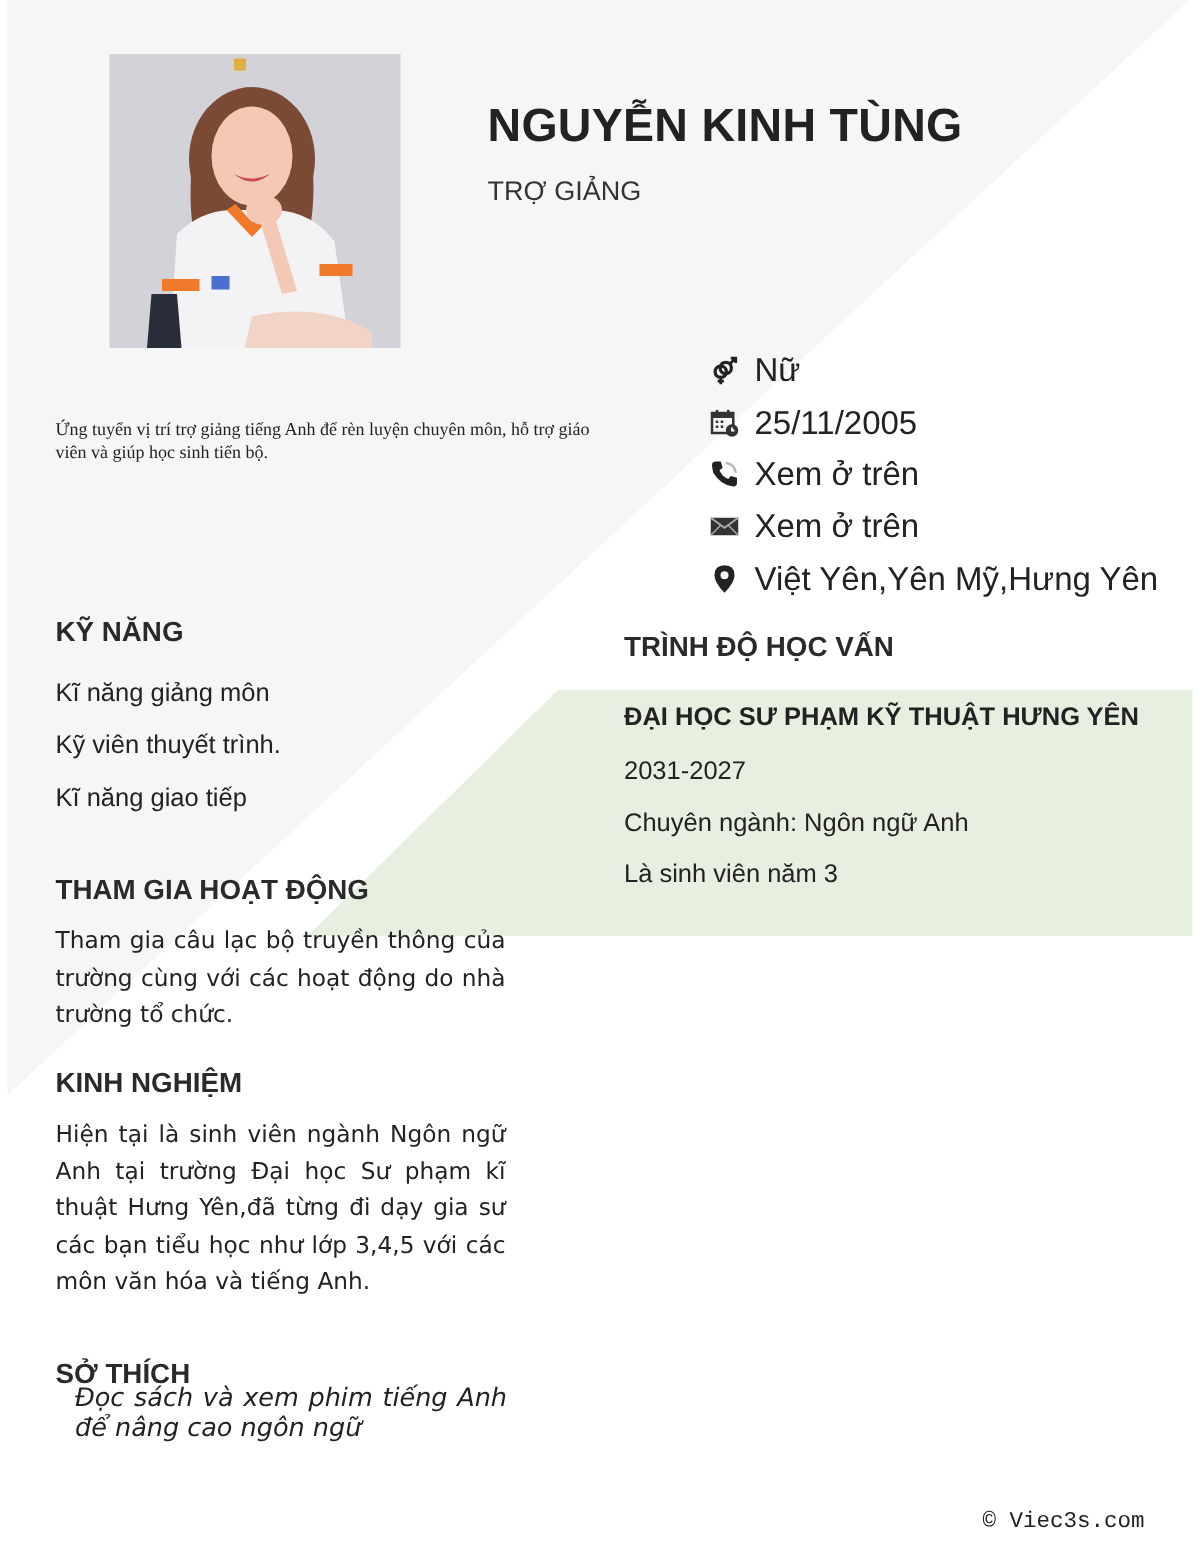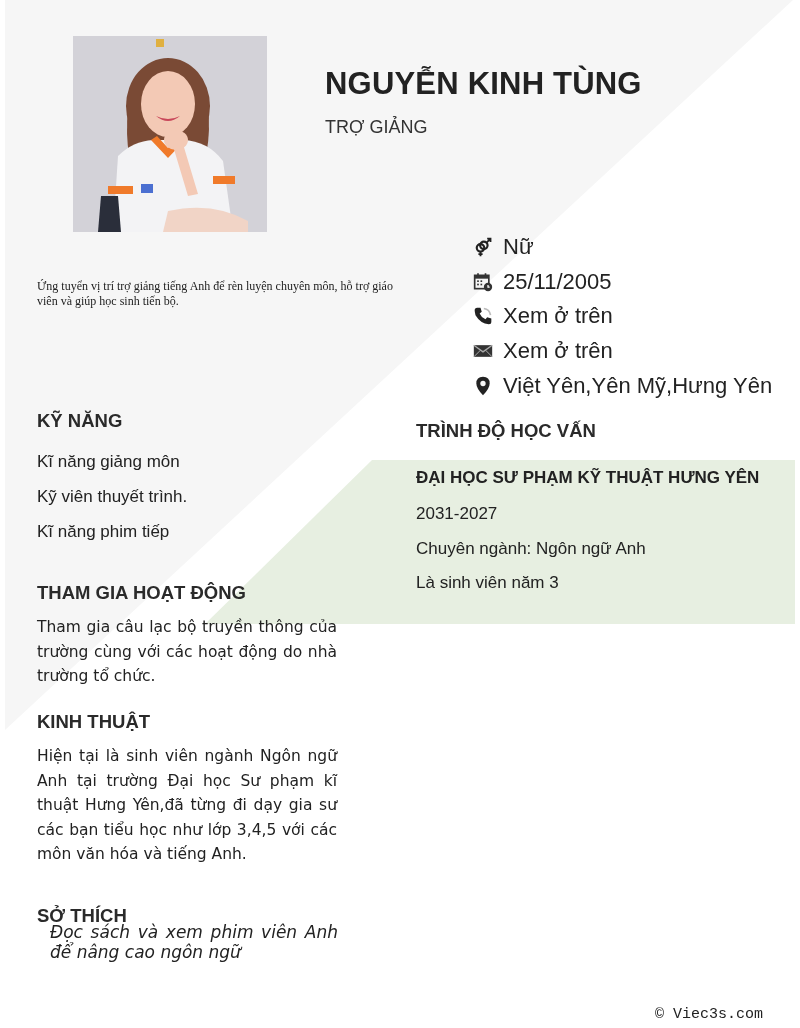--- a/index.html
+++ b/index.html
@@ -146,33 +146,33 @@
         </svg>
     </span>
     <span class="txt">Việt Yên,Yên Mỹ,Hưng Yên</span>
   </div>
 </div>
 
 <div class="layer sec-title skills-title">KỸ NĂNG</div>
 <div class="layer skills">
   <div class="item">Kĩ năng giảng môn</div>
   <div class="item">Kỹ viên thuyết trình.</div>
-  <div class="item">Kĩ năng phim tiếp</div>
+  <div class="item">Kĩ năng giao tiếp</div>
 </div>
 
 <div class="layer sec-title edu-title">TRÌNH ĐỘ HỌC VẤN</div>
 <div class="layer edu">
   <div class="school">ĐẠI HỌC SƯ PHẠM KỸ THUẬT HƯNG YÊN</div>
   <div class="item">2031-2027</div>
   <div class="item">Chuyên ngành: Ngôn ngữ Anh</div>
   <div class="item">Là sinh viên năm 3</div>
 </div>
 
 <div class="layer sec-title act-title">THAM GIA HOẠT ĐỘNG</div>
 <div class="layer act para">Tham gia câu lạc bộ truyền thông của trường cùng với các hoạt động do nhà trường tổ chức.</div>
 
-<div class="layer sec-title exp-title">KINH THUẬT</div>
+<div class="layer sec-title exp-title">KINH NGHIỆM</div>
 <div class="layer exp para">Hiện tại là sinh viên ngành Ngôn ngữ Anh tại trường Đại học Sư phạm kĩ thuật Hưng Yên,đã từng đi dạy gia sư các bạn tiểu học như lớp 3,4,5 với các môn văn hóa và tiếng Anh.</div>
 
 <div class="layer sec-title hob-title">SỞ THÍCH</div>
-<div class="layer hob">Đọc sách và xem phim viên Anh để nâng cao ngôn ngữ</div>
+<div class="layer hob">Đọc sách và xem phim tiếng Anh để nâng cao ngôn ngữ</div>
 
 <div class="layer footer">© Viec3s.com</div>
 
 </body></html>

